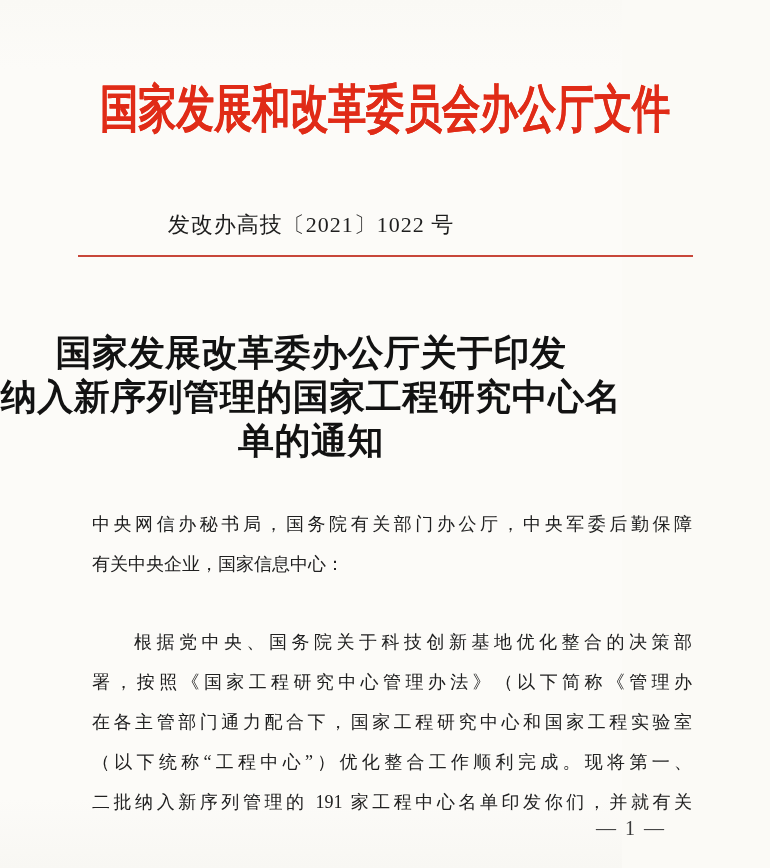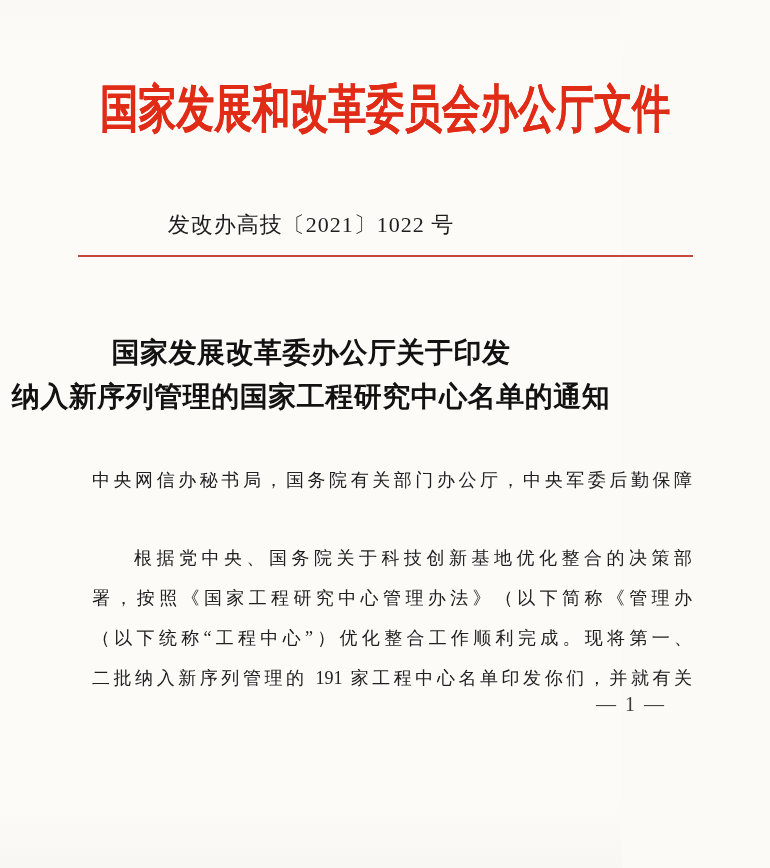--- a/index.html
+++ b/index.html
@@ -48,21 +48,21 @@
     width: 615px;
     height: 2px;
     background: #c8473a;
     border: none;
   }
   
   .doc-title {
     margin-top: 74px;
     text-align: center;
     font-weight: 700;
-    font-size: 28px;
+    font-size: 36px;
     line-height: 44px;
     color: #121212;
     letter-spacing: 0.5px;
   }
   
   .body-block {
     margin-top: 41px;
     margin-left: 92px;
     width: 600px;
     font-size: 18px;
@@ -100,21 +100,23 @@
 
   <div class="red-rule"></div>
 
   <div class="doc-title">
     <div class="doc-title-line">国家发展改革委办公厅关于印发</div>
     <div class="doc-title-line">纳入新序列管理的国家工程研究中心名单的通知</div>
   </div>
 
   <div class="body-block">
     <div class="line just">中央网信办秘书局，国务院有关部门办公厅，中央军委后勤保障</div>
+    <div class="line">有关中央企业，国家信息中心：</div>
     <div class="line just indent">根据党中央、国务院关于科技创新基地优化整合的决策部</div>
     <div class="line just">署，按照《国家工程研究中心管理办法》（以下简称《管理办</div>
+    <div class="line just">在各主管部门通力配合下，国家工程研究中心和国家工程实验室</div>
     <div class="line just">（以下统称“工程中心”）优化整合工作顺利完成。现将第一、</div>
     <div class="line just">二批纳入新序列管理的 191 家工程中心名单印发你们，并就有关</div>
   </div>
 
   <div class="page-number">— 1 —</div>
 
 </div>
 
 </body></html>

